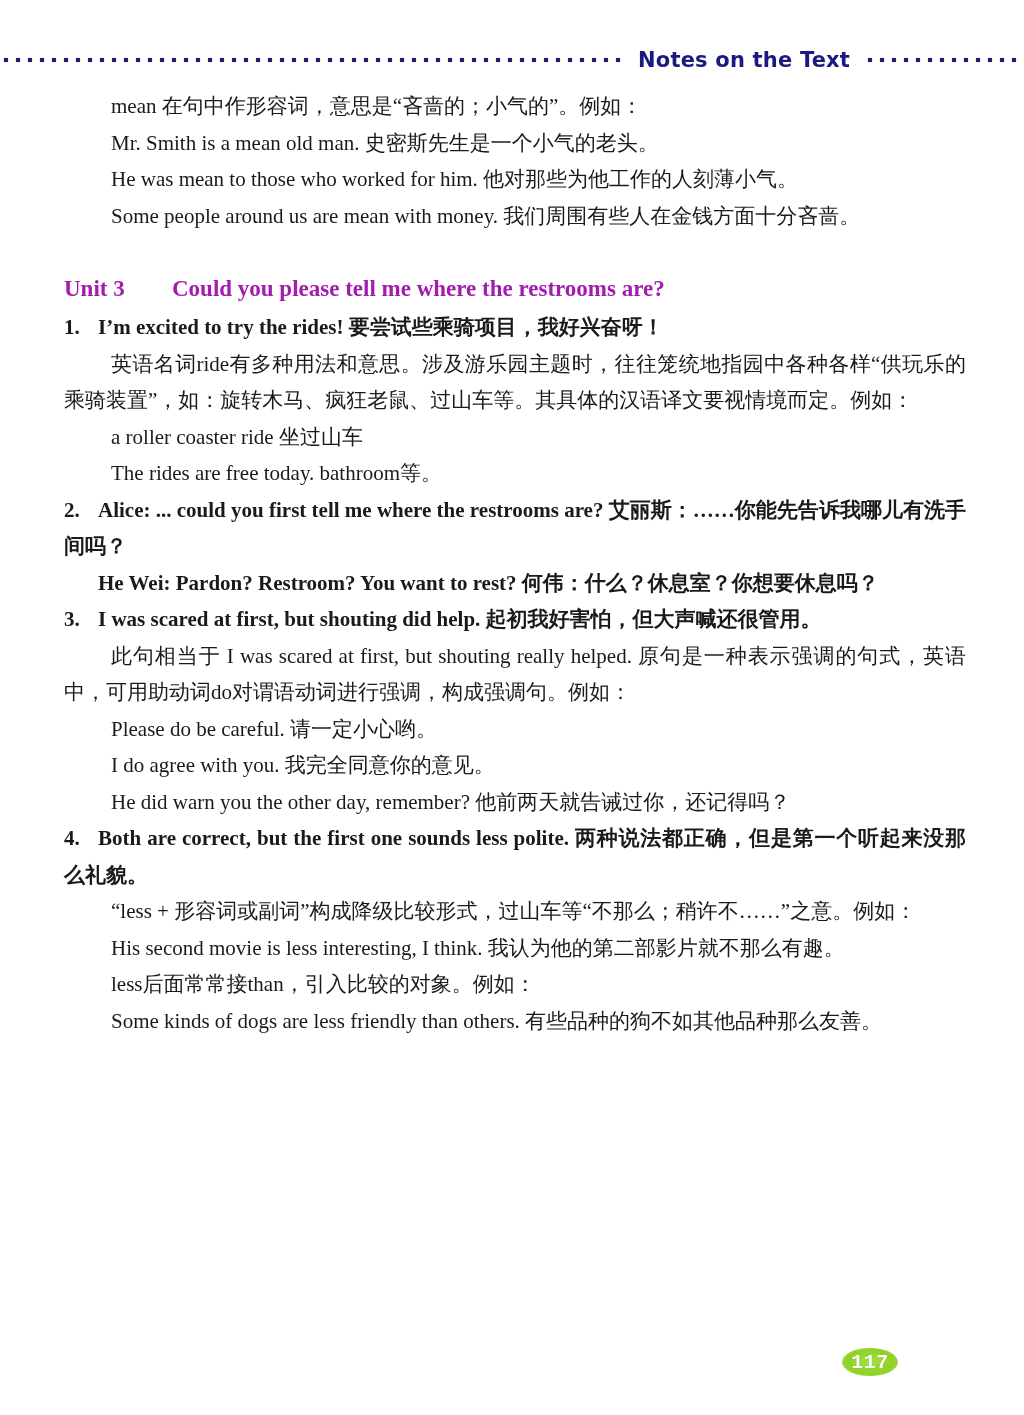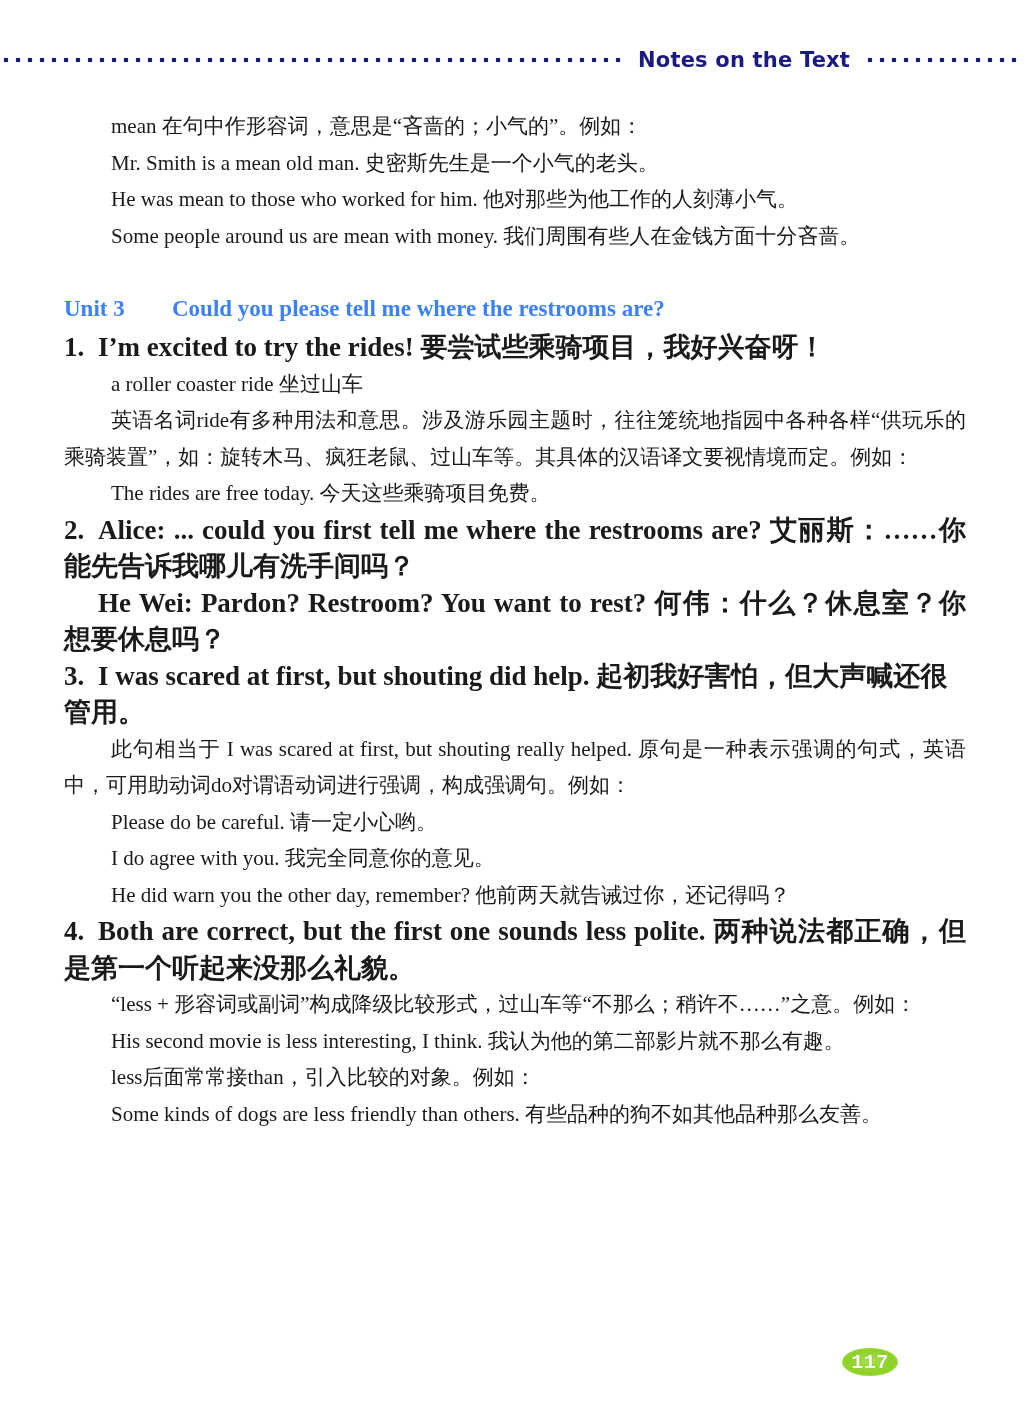--- a/index.html
+++ b/index.html
@@ -39,47 +39,46 @@
       color: #1a1a80;
       padding: 0 14px 0 16px;
       white-space: nowrap;
       letter-spacing: 0.2px;
     }
     .content {
       position: absolute;
       top: 88px;
       left: 64px;
       width: 902px;
-      margin-top: 20px;
     }
     .line {
       font-size: 21px;
       line-height: 36.5px;
       white-space: nowrap;
     }
     .indent { padding-left: 47px; }
     .wrap {
       white-space: normal;
       text-align: justify;
       text-align-last: left;
     }
     .unit-heading {
       margin-top: 35px;
       font-size: 23px;
       font-weight: bold;
-      color: #3b82f6;
+      color: #a21caf;
       line-height: 40px;
       white-space: nowrap;
     }
     .unit-heading .unit-label {
       display: inline-block;
       width: 108px;
     }
     .item-heading {
-      font-size: 27px;
+      font-size: 21px;
       font-weight: bold;
       line-height: 36.5px;
     }
     .item-heading .num {
       display: inline-block;
       width: 34px;
     }
     .page-number {
       position: absolute;
       left: 842px;
@@ -118,23 +117,23 @@
   </div>
 
   <div class="unit-heading">
     <span class="unit-label">Unit 3</span><span>Could you please tell me where the restrooms are?</span>
   </div>
 
   <div>
     <div class="item-heading">
       <span class="num">1.</span><span>I’m excited to try the rides! 要尝试些乘骑项目，我好兴奋呀！</span>
     </div>
+    <div class="line wrap" style="text-indent:47px;">英语名词ride有多种用法和意思。涉及游乐园主题时，往往笼统地指园中各种各样“供玩乐的乘骑装置”，如：旋转木马、疯狂老鼠、过山车等。其具体的汉语译文要视情境而定。例如：</div>
     <div class="line indent">a roller coaster ride 坐过山车</div>
-    <div class="line wrap" style="text-indent:47px;">英语名词ride有多种用法和意思。涉及游乐园主题时，往往笼统地指园中各种各样“供玩乐的乘骑装置”，如：旋转木马、疯狂老鼠、过山车等。其具体的汉语译文要视情境而定。例如：</div>
-    <div class="line indent">The rides are free today. 今天这些乘骑项目免费。</div>
+    <div class="line indent">The rides are free today. bathroom等。</div>
   </div>
 
   <div>
     <div class="item-heading wrap">
       <span class="num">2.</span><span>Alice: ... could you first tell me where the restrooms are? 艾丽斯：……你能先告诉我哪儿有洗手间吗？</span>
     </div>
     <div class="item-heading wrap" style="text-indent:34px;">He Wei: Pardon? Restroom? You want to rest? 何伟：什么？休息室？你想要休息吗？</div>
   </div>
 
   <div>

